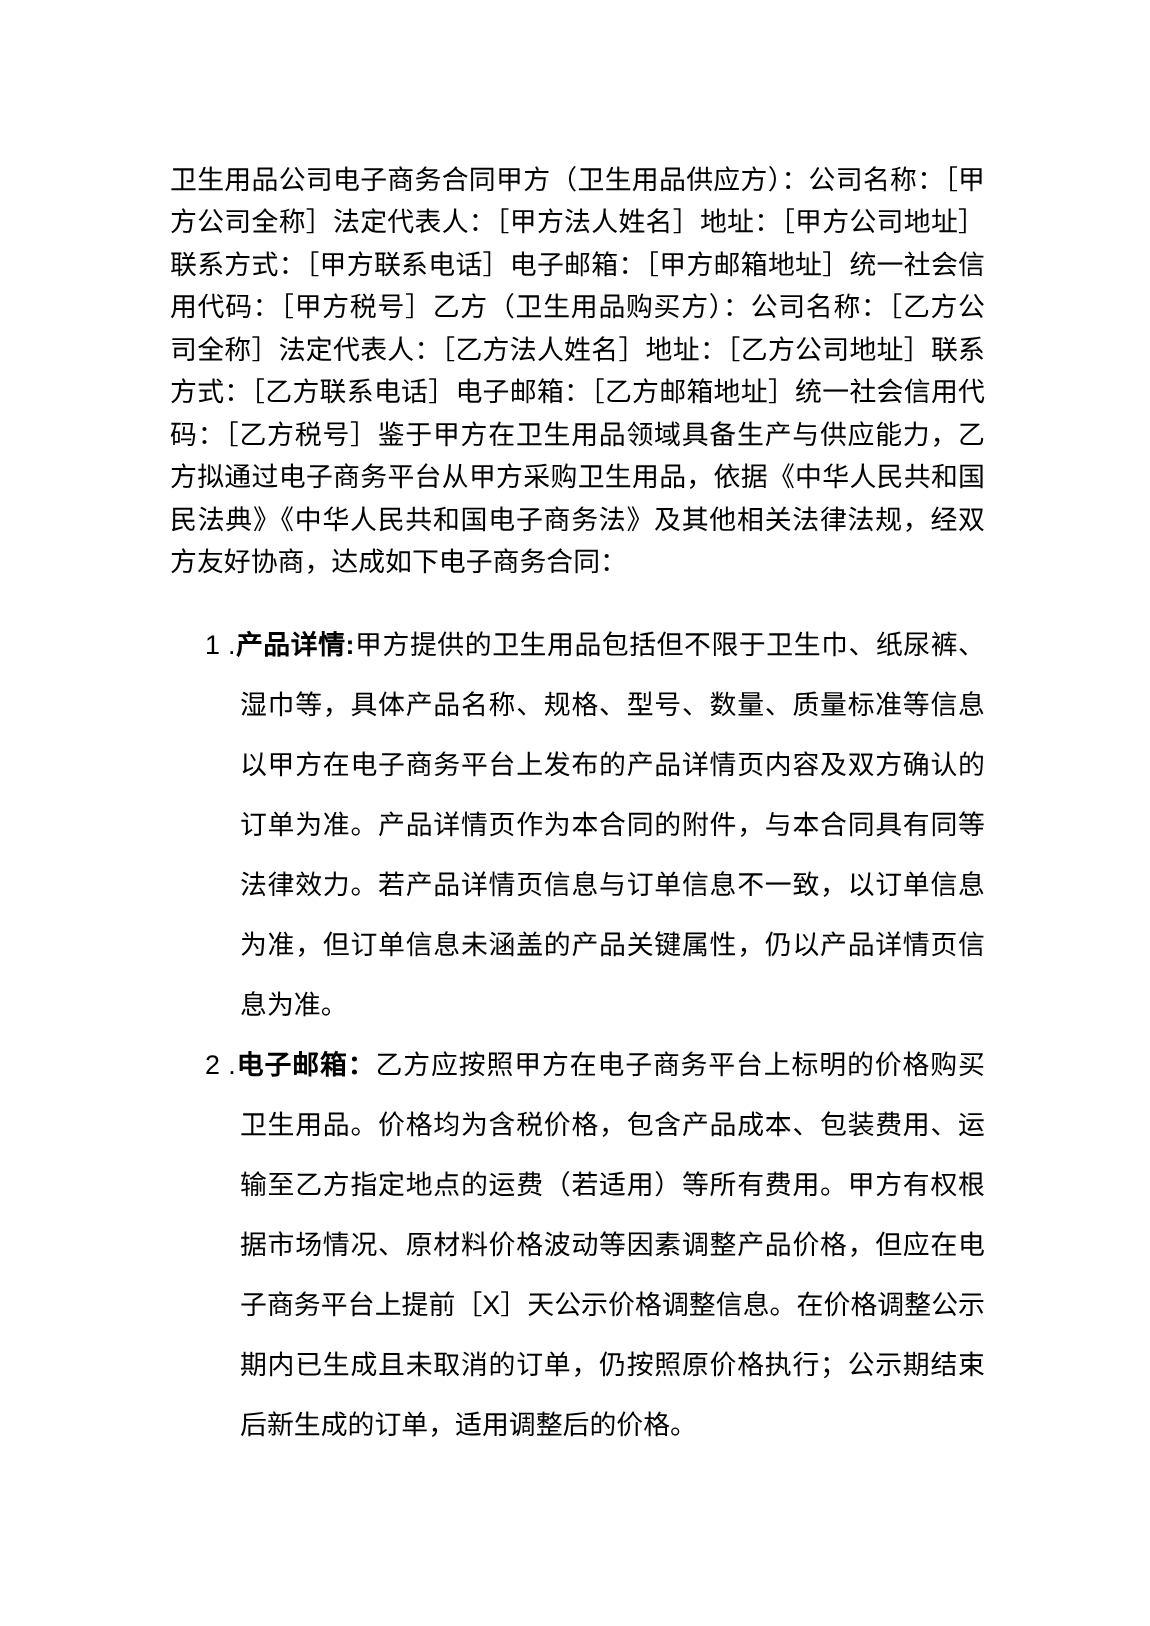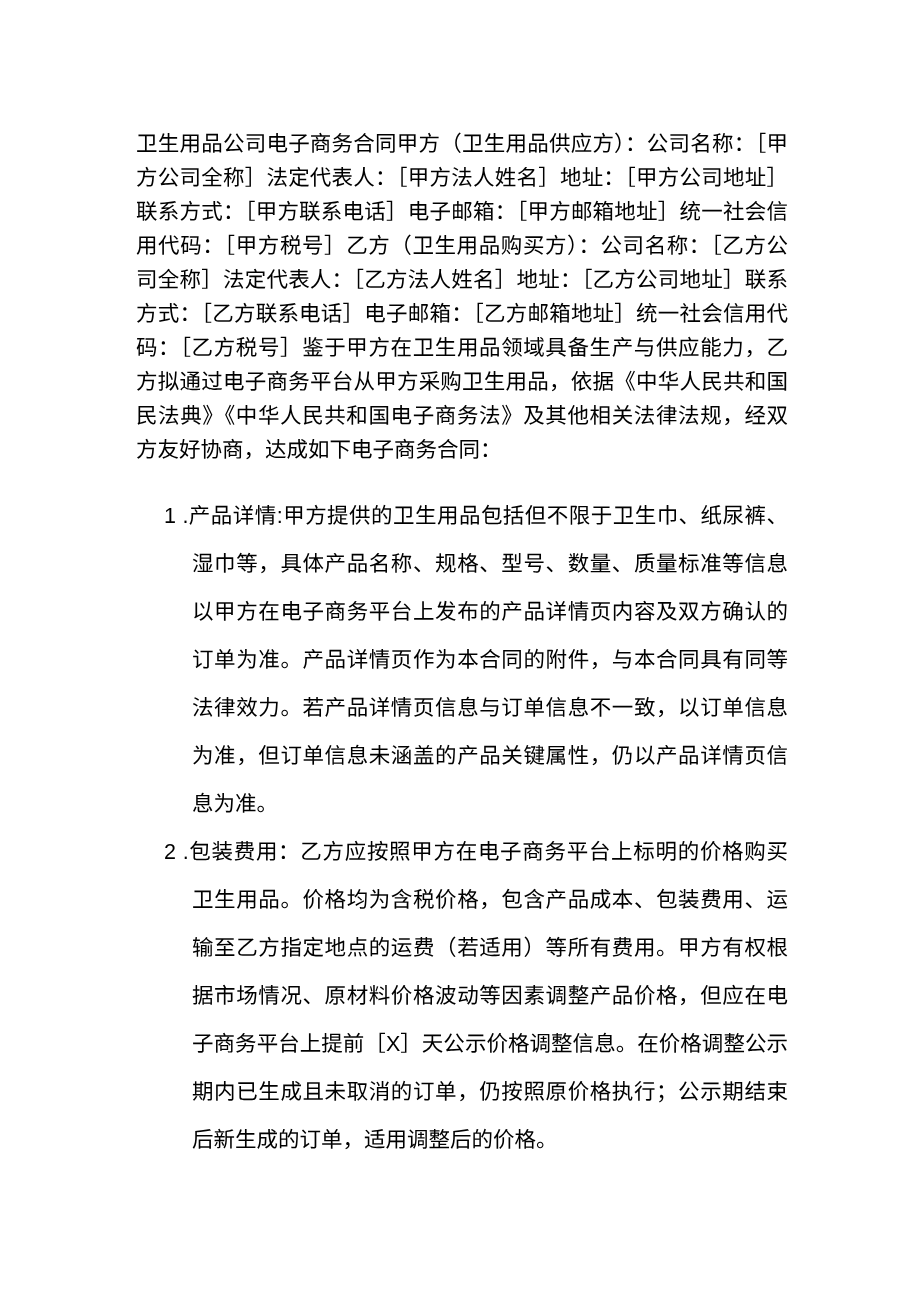--- a/index.html
+++ b/index.html
@@ -42,26 +42,26 @@
     text-justify: inter-ideograph;
     word-break: break-all;
   }
   .item + .item {
     margin-top: 0;
   }
   .item-number {
     white-space: pre;
   }
   .item-label {
-    font-weight: normal;
+    font-weight: bold;
   }
 </style>
 </head>
 <body>
 
 <div class="page">
   <p class="intro">卫生用品公司电子商务合同甲方（卫生用品供应方）：公司名称：［甲方公司全称］法定代表人：［甲方法人姓名］地址：［甲方公司地址］联系方式：［甲方联系电话］电子邮箱：［甲方邮箱地址］统一社会信用代码：［甲方税号］乙方（卫生用品购买方）：公司名称：［乙方公司全称］法定代表人：［乙方法人姓名］地址：［乙方公司地址］联系方式：［乙方联系电话］电子邮箱：［乙方邮箱地址］统一社会信用代码：［乙方税号］鉴于甲方在卫生用品领域具备生产与供应能力，乙方拟通过电子商务平台从甲方采购卫生用品，依据《中华人民共和国民法典》《中华人民共和国电子商务法》及其他相关法律法规，经双方友好协商，达成如下电子商务合同：</p>
 
 
   <div class="item"><span class="item-number">1 .</span><span class="item-label">产品详情:</span><span class="item-text">甲方提供的卫生用品包括但不限于卫生巾、纸尿裤、湿巾等，具体产品名称、规格、型号、数量、质量标准等信息以甲方在电子商务平台上发布的产品详情页内容及双方确认的订单为准。产品详情页作为本合同的附件，与本合同具有同等法律效力。若产品详情页信息与订单信息不一致，以订单信息为准，但订单信息未涵盖的产品关键属性，仍以产品详情页信息为准。</span></div>
 
-  <div class="item"><span class="item-number">2 .</span><span class="item-label">包装费用：</span><span class="item-text">乙方应按照甲方在电子商务平台上标明的价格购买卫生用品。价格均为含税价格，包含产品成本、包装费用、运输至乙方指定地点的运费（若适用）等所有费用。甲方有权根据市场情况、原材料价格波动等因素调整产品价格，但应在电子商务平台上提前［X］天公示价格调整信息。在价格调整公示期内已生成且未取消的订单，仍按照原价格执行；公示期结束后新生成的订单，适用调整后的价格。</span></div>
+  <div class="item"><span class="item-number">2 .</span><span class="item-label">电子邮箱：</span><span class="item-text">乙方应按照甲方在电子商务平台上标明的价格购买卫生用品。价格均为含税价格，包含产品成本、包装费用、运输至乙方指定地点的运费（若适用）等所有费用。甲方有权根据市场情况、原材料价格波动等因素调整产品价格，但应在电子商务平台上提前［X］天公示价格调整信息。在价格调整公示期内已生成且未取消的订单，仍按照原价格执行；公示期结束后新生成的订单，适用调整后的价格。</span></div>
 </div>
 
 </body></html>

